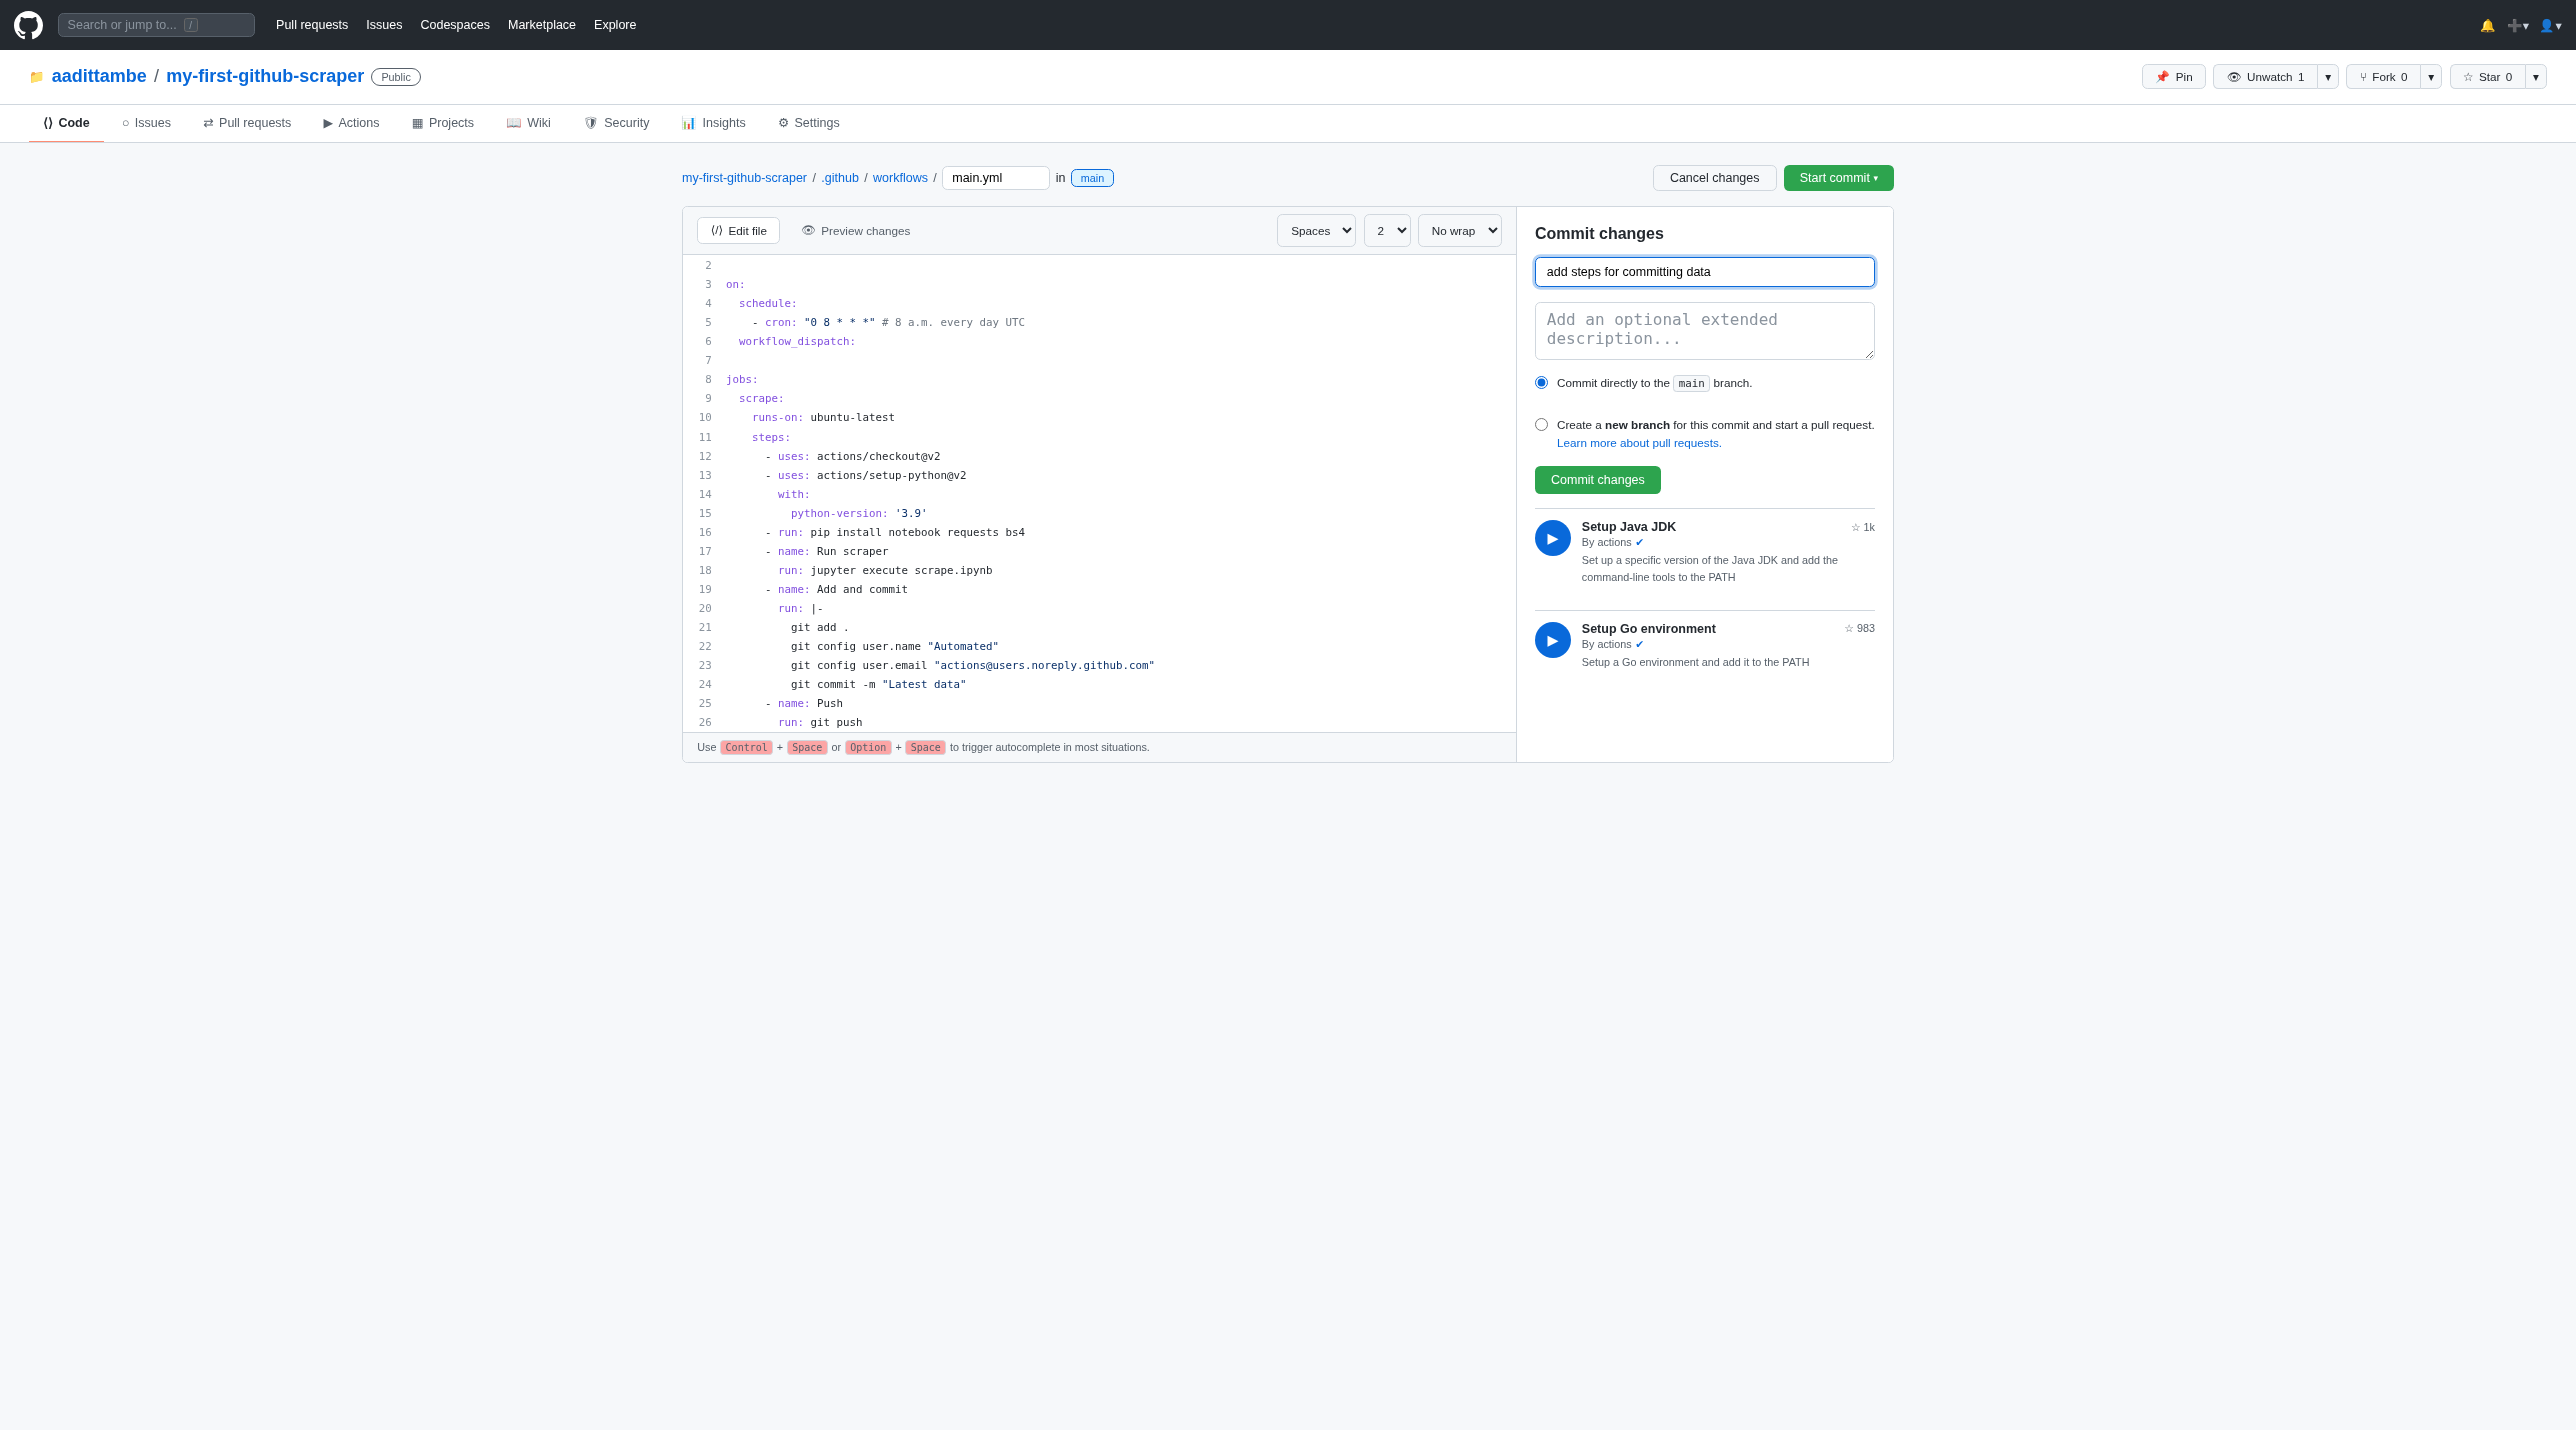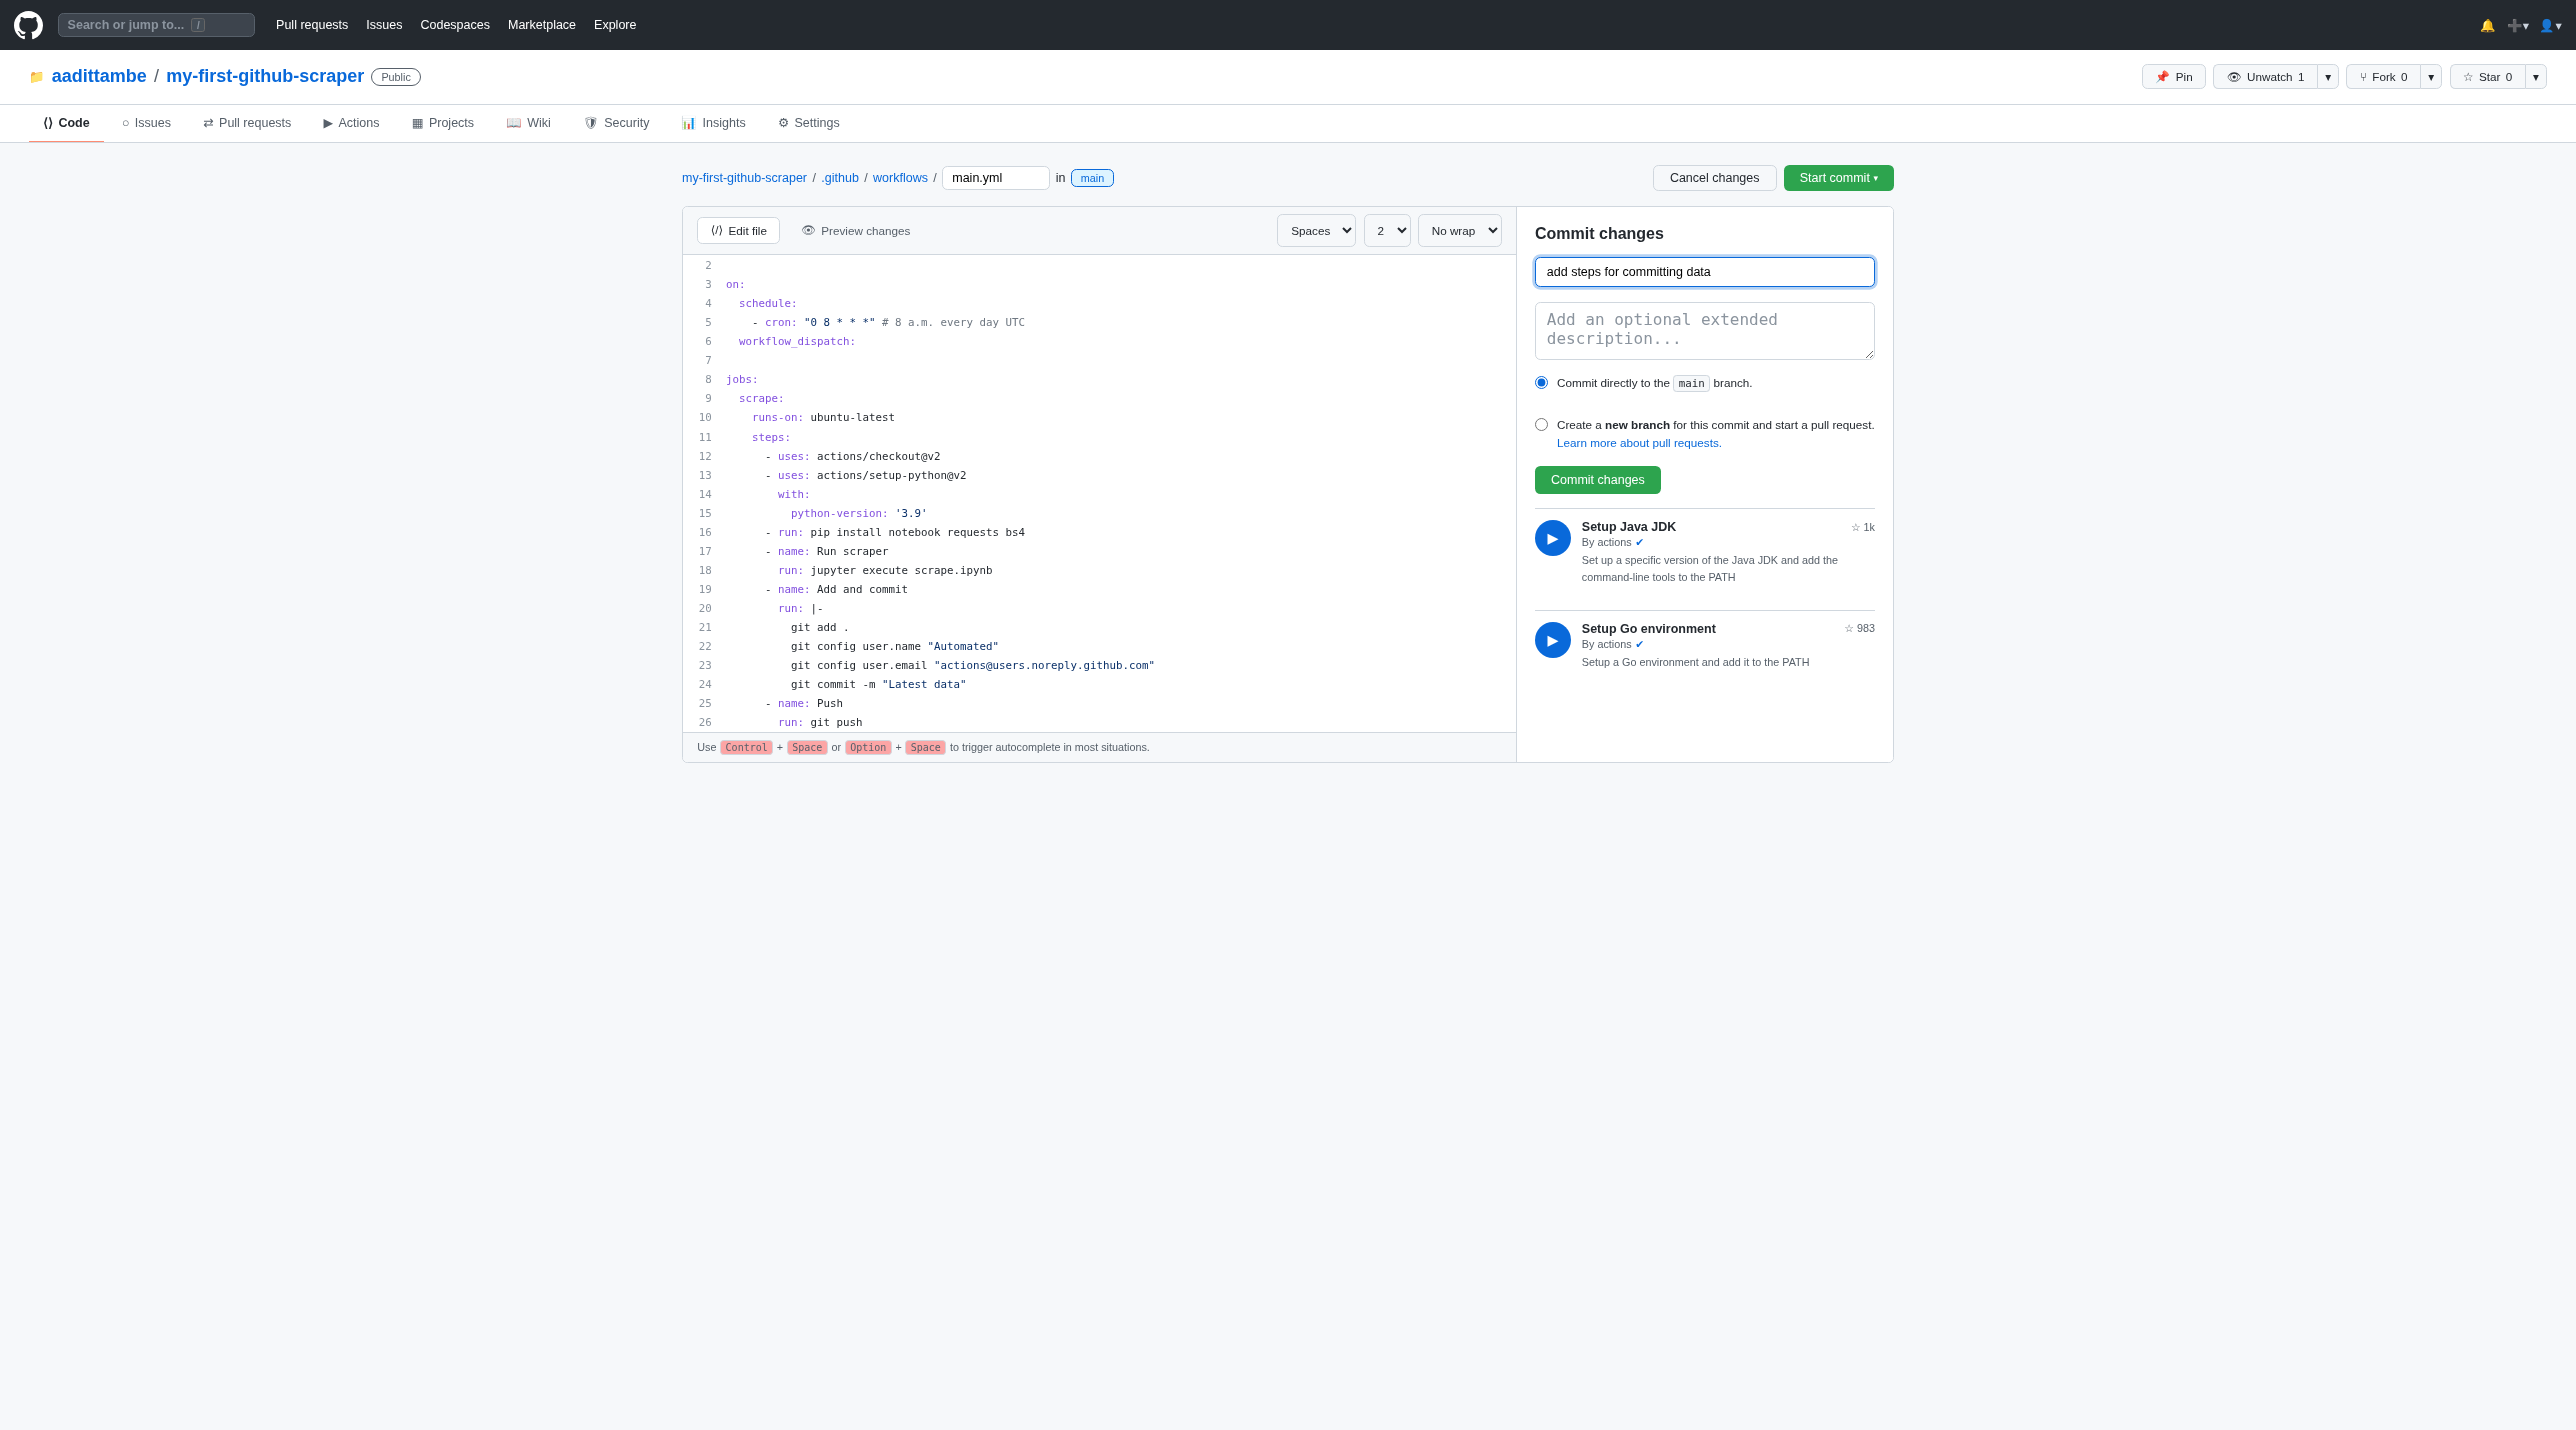--- a/index.html
+++ b/index.html
@@ -1,21 +1,21 @@
 <!DOCTYPE html>
 <html style="font-size:14.3px"><head>
   <meta charset="utf-8">
   <style>
     * { box-sizing: border-box; margin: 0; padding: 0; }
     body { font-family: -apple-system, BlinkMacSystemFont, "Segoe UI", Helvetica, Arial, sans-serif; font-size: 12.5px; background: #f6f8fa; color: #24292f; }
 
     
     .top-nav { background: #24292f; display: flex; align-items: center; padding: 0 14.3px; height: 50px; gap: 14.3px; }
     .top-nav .logo { width: 29px; height: 29px; }
-    .top-nav .search-box { background: #3d444d; border: 0.9px solid #57606a; border-radius: 5.4px; display: flex; align-items: center; padding: 3.6px 9px; gap: 7.2px; min-width: 197px; color: #8b949e; font-size: 12.5px; font-weight: bold; }
+    .top-nav .search-box { background: #3d444d; border: 0.9px solid #57606a; border-radius: 5.4px; display: flex; align-items: center; padding: 3.6px 9px; gap: 7.2px; min-width: 197px; color: #8b949e; font-size: 12.5px; }
     .top-nav .search-box .slash-key { background: #444d56; border: 0.9px solid #666; border-radius: 2.7px; padding: 0.9px 4.5px; font-size: 10px; color: #8b949e; }
     .top-nav .nav-links { display: flex; gap: 18px; margin-left: 7.2px; }
     .top-nav .nav-links a { color: #fff; text-decoration: none; font-size: 12.5px; font-weight: 500; }
     .top-nav .nav-right { margin-left: auto; display: flex; align-items: center; gap: 10.8px; color: #cdd5df; }
 
     
     .repo-header { background: #fff; border-bottom: 0.9px solid #d0d7de; padding: 14.3px 29px; display: flex; align-items: center; justify-content: space-between; }
     .repo-title { display: flex; align-items: center; gap: 7.2px; }
     .repo-title .repo-icon { color: #57606a; }
     .repo-title a { color: #0969da; text-decoration: none; font-weight: 600; font-size: 18px; }

